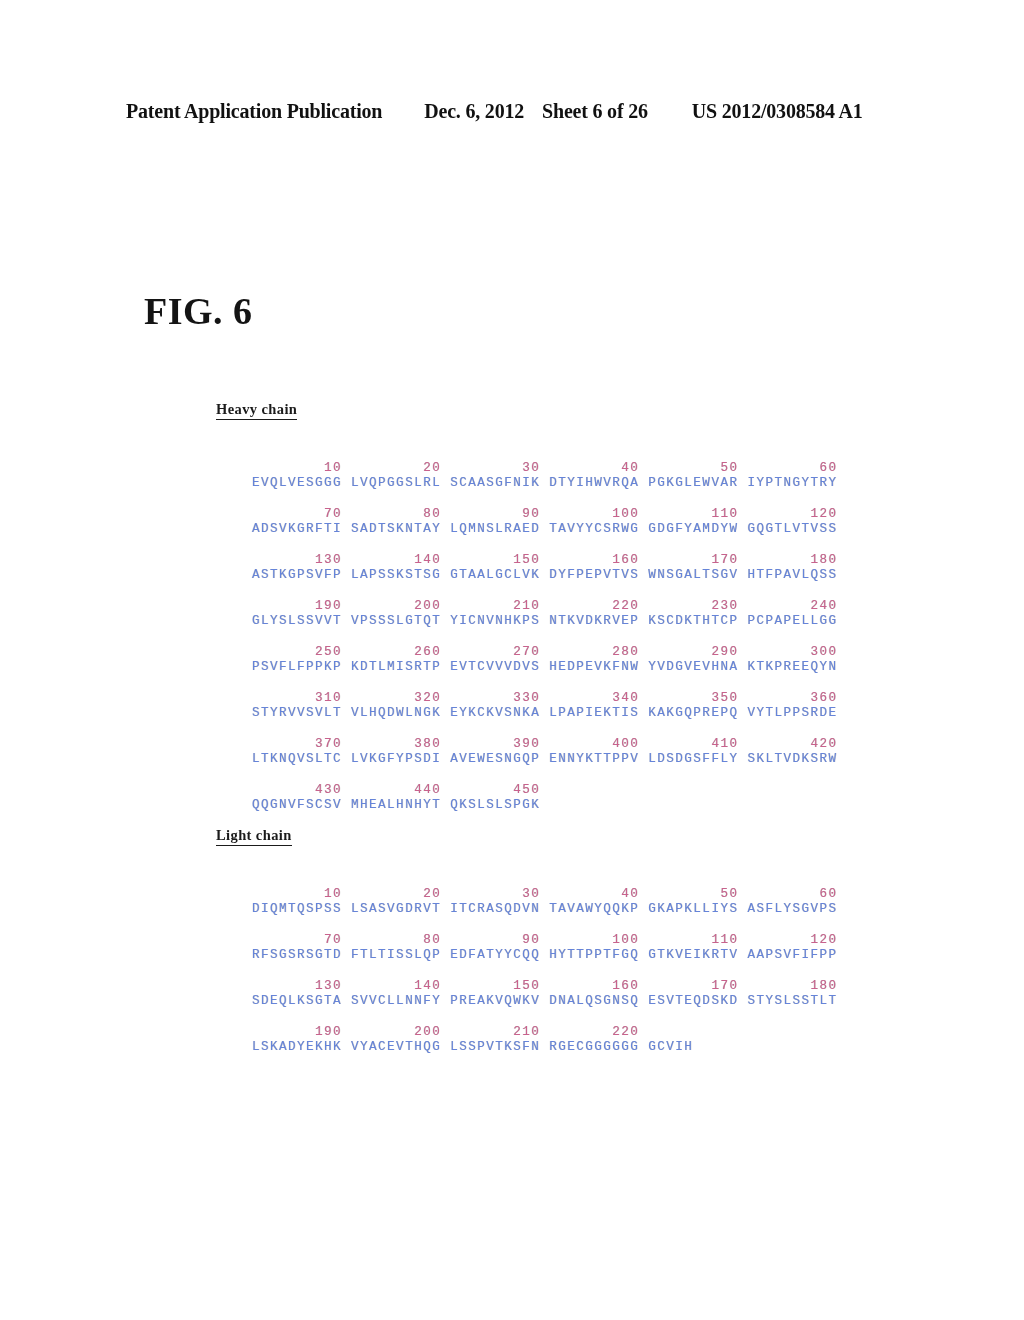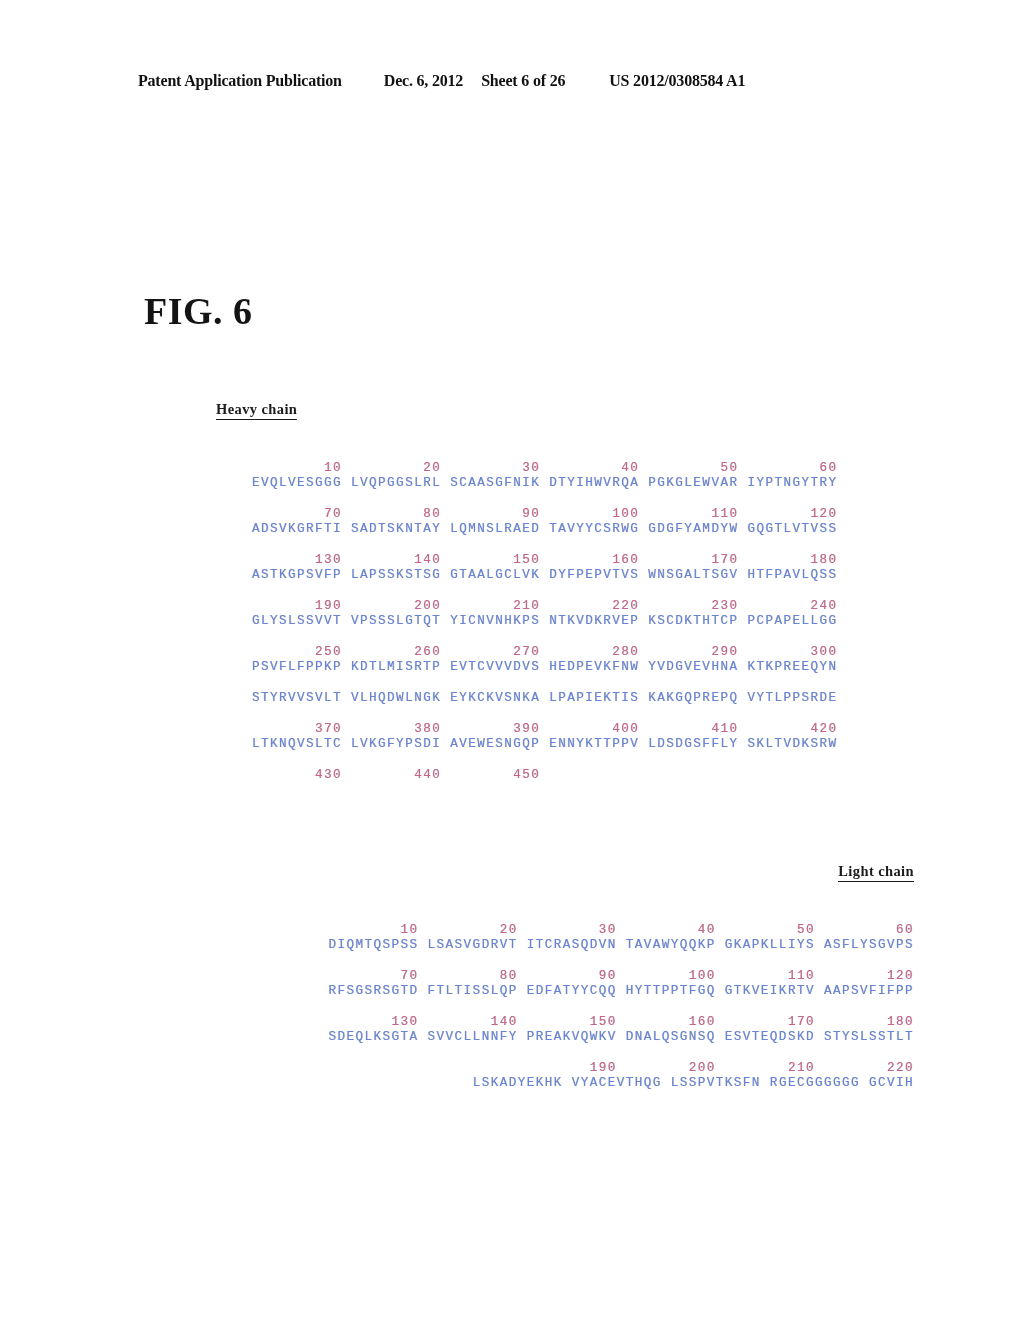--- a/index.html
+++ b/index.html
@@ -24,32 +24,31 @@
     top: 0;
     width: 1024px;
     height: 1320px;
     background: #ffffff;
   }
 
   
   .pub-header {
     position: absolute;
     left: 126px;
-    top: 72px;
+    top: 100px;
     width: 772px;
     height: 26px;
     display: flex;
     align-items: baseline;
     font-family: "Liberation Serif", "DejaVu Serif", serif;
     font-weight: bold;
-    font-size: 16px;
+    font-size: 20px;
     letter-spacing: -0.2px;
     color: #111111;
     white-space: nowrap;
-    margin-left: 12px;
   }
   .hdr-pub   { flex: 0 0 auto; }
   .hdr-date  { flex: 0 0 auto; margin-left: 42px; }
   .hdr-sheet { flex: 0 0 auto; margin-left: 18px; }
   .hdr-num   { flex: 0 0 auto; margin-left: 44px; }
 
   
   .fig-label {
     position: absolute;
     left: 144px;
@@ -61,21 +60,21 @@
     color: #141414;
   }
 
   
   .seq-section {
     position: absolute;
     left: 214px;
     width: 700px;
   }
   #heavy-chain-section { top: 400px; }
-  #light-chain-section { top: 862px; text-align: right; }
+  #light-chain-section { top: 826px; }
 
   .chain-title {
     font-family: "Liberation Serif", "DejaVu Serif", serif;
     font-weight: bold;
     font-size: 14.5px;
     letter-spacing: 0.4px;
     color: #1b1b1b;
     display: inline-block;
     border-bottom: 1.5px solid #1b1b1b;
     padding-bottom: 1px;
@@ -149,28 +148,30 @@
         </div>
         <div class="seq-row">
           <div class="num-line">       190        200        210        220        230        240</div>
           <div class="res-line">GLYSLSSVVT VPSSSLGTQT YICNVNHKPS NTKVDKRVEP KSCDKTHTCP PCPAPELLGG</div>
         </div>
         <div class="seq-row">
           <div class="num-line">       250        260        270        280        290        300</div>
           <div class="res-line">PSVFLFPPKP KDTLMISRTP EVTCVVVDVS HEDPEVKFNW YVDGVEVHNA KTKPREEQYN</div>
         </div>
         <div class="seq-row">
+          <div class="num-line">       310        320        330        340        350        360</div>
           <div class="res-line">STYRVVSVLT VLHQDWLNGK EYKCKVSNKA LPAPIEKTIS KAKGQPREPQ VYTLPPSRDE</div>
         </div>
         <div class="seq-row">
           <div class="num-line">       370        380        390        400        410        420</div>
           <div class="res-line">LTKNQVSLTC LVKGFYPSDI AVEWESNGQP ENNYKTTPPV LDSDGSFFLY SKLTVDKSRW</div>
         </div>
         <div class="seq-row">
           <div class="num-line">       430        440        450</div>
+          <div class="res-line">QQGNVFSCSV MHEALHNHYT QKSLSLSPGK</div>
         </div>
       </div>
   </div>
 
   <div class="seq-section" id="light-chain-section">
     <div class="chain-title">Light chain</div>
     <div class="seq-rows" id="light-chain-rows">
         <div class="seq-row">
           <div class="num-line">        10         20         30         40         50         60</div>
           <div class="res-line">DIQMTQSPSS LSASVGDRVT ITCRASQDVN TAVAWYQQKP GKAPKLLIYS ASFLYSGVPS</div>

